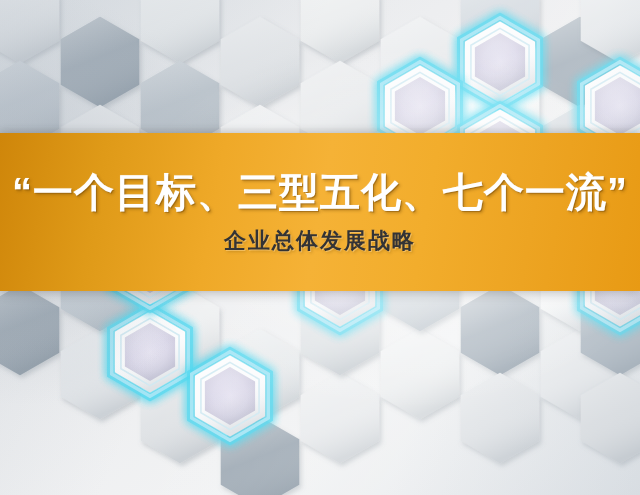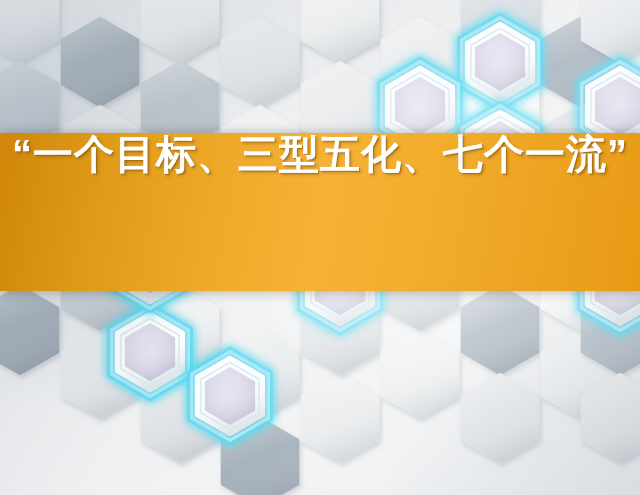--- a/index.html
+++ b/index.html
@@ -53,20 +53,21 @@
         #df9a18 16%,
         #efa928 34%,
         #f5b236 50%,
         #f2ad2c 66%,
         #eda422 82%,
         #e89a14 100%);
     box-shadow: 0 3px 10px rgba(60,60,60,0.22), 0 -2px 8px rgba(60,60,60,0.16);
     display: flex;
     flex-direction: column;
     align-items: center;
+    justify-content: center;
   }
 
   #banner-title {
     margin: 0;
     padding: 0 10px;
     font-size: 40px;
     line-height: 1.08;
     font-weight: bold;
     color: #ffffff;
     letter-spacing: 1px;
@@ -348,15 +349,16 @@
           <polygon points="340.00,257.02 365.10,271.51 365.10,300.49 340.00,314.98 314.90,300.49 314.90,271.51" fill="url(#glowCore)"></polygon>
           <polygon points="340.00,257.02 365.10,271.51 365.10,300.49 340.00,314.98 314.90,300.49 314.90,271.51" fill="url(#hexShade)" opacity="0.7"></polygon>
         </g>
       </g>
   </svg>
 
   <div id="bg-light"></div>
 
   <div id="banner">
     <h1 id="banner-title">“一个目标、三型五化、七个一流”</h1>
+    <p id="banner-subtitle">企业总体发展战略</p>
   </div>
 
 </div>
 
 </body></html>

